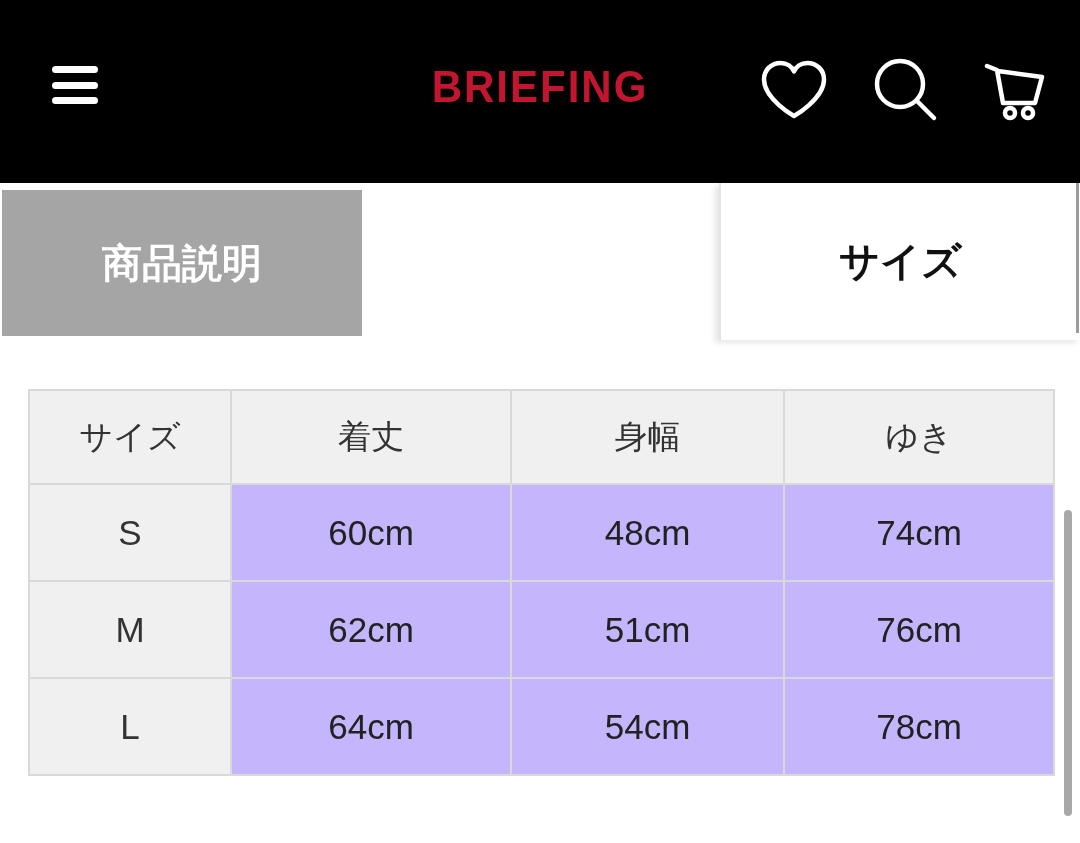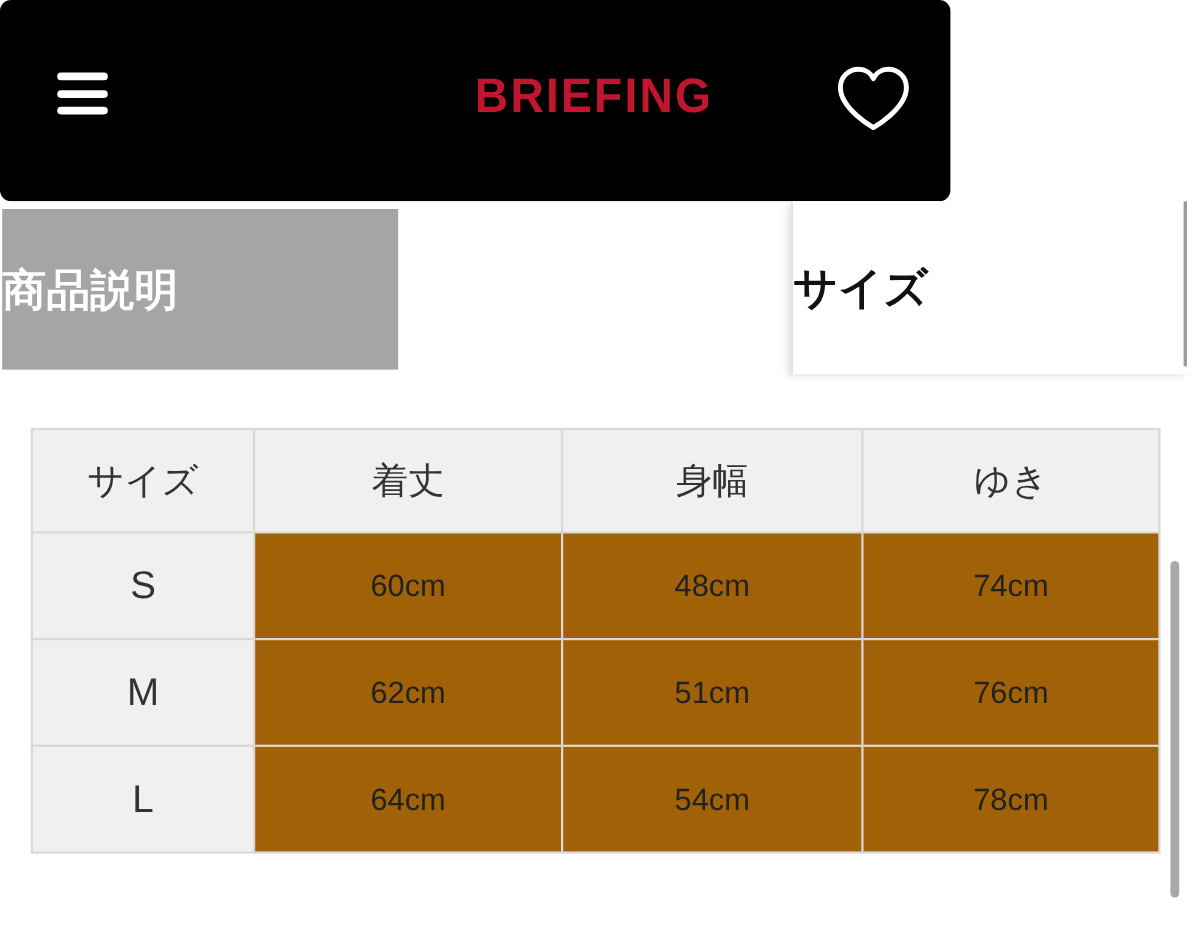--- a/index.html
+++ b/index.html
@@ -8,23 +8,22 @@
     position: relative;
     background: #ffffff;
     font-family: "Liberation Sans", "DejaVu Sans", sans-serif;
     overflow: hidden;
   }
 
   
   .app-header {
     position: absolute;
     left: 0; top: 0;
-    width: 864px; height: 183px;
+    width: 1080px; height: 183px;
     background: #000000;
-    border-radius: 10px;
   }
   .menu-btn {
     position: absolute;
     left: 52px; top: 66px;
     width: 46px; height: 38px;
     background: transparent;
     border: none;
     cursor: pointer;
     display: flex;
     flex-direction: column;
@@ -67,21 +66,21 @@
   .tab-bar {
     position: absolute;
     left: 0; top: 183px;
     width: 1080px; height: 157px;
     background: #ffffff;
   }
   .tab {
     position: absolute;
     display: flex;
     align-items: center;
-    justify-content: flex-start;
+    justify-content: center;
     font-size: 40px;
     font-weight: 700;
     cursor: pointer;
   }
   .tab-inactive {
     top: 7px;
     height: 146px;
     background: #a5a5a5;
     color: #ffffff;
   }
@@ -126,23 +125,23 @@
     color: #333333;
     font-size: 33px;
   }
   .size-table tbody th {
     background: #f0f0f0;
     color: #333333;
     font-size: 35px;
   }
   .size-table tbody tr { height: 97px; }
   .size-table tbody td {
-    background: #a16207;
+    background: #c4b5fd;
     color: #222222;
-    font-size: 28px;
+    font-size: 35px;
   }
 
   
   .scrollbar-thumb {
     position: absolute;
     left: 1064px; top: 510px;
     width: 8px; height: 306px;
     background: #a8a8a8;
     border-radius: 4px;
     cursor: pointer;

